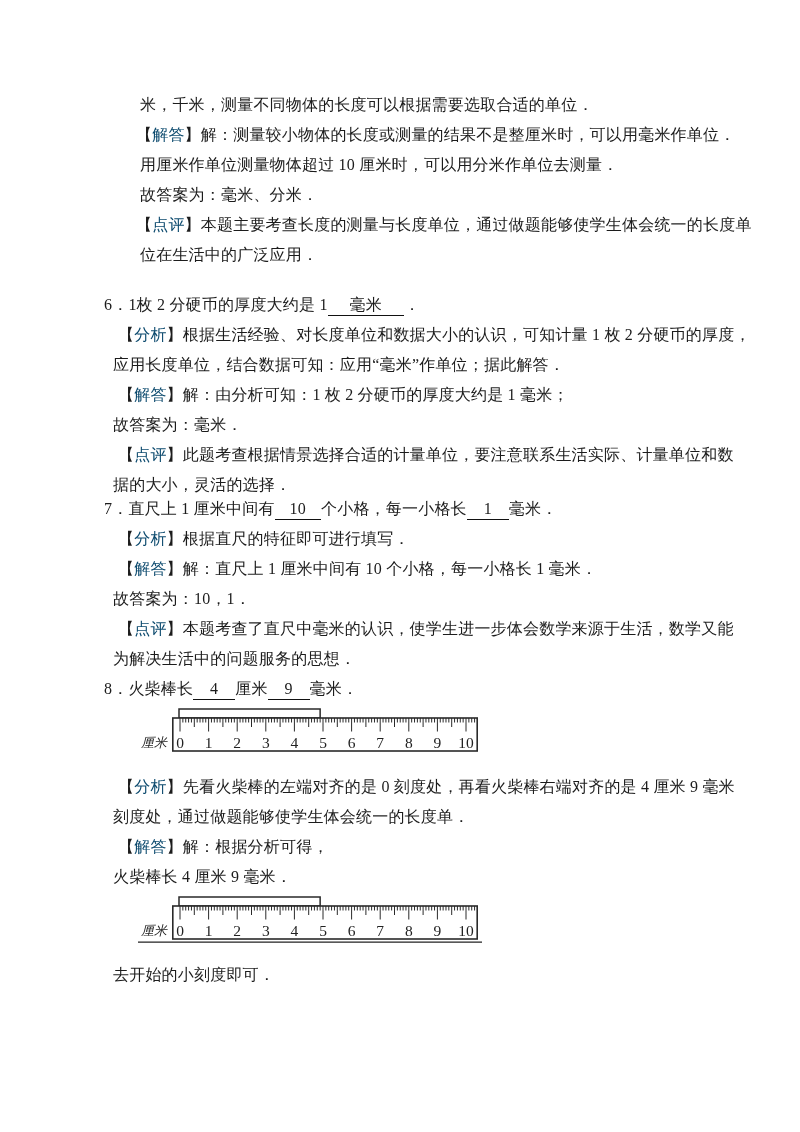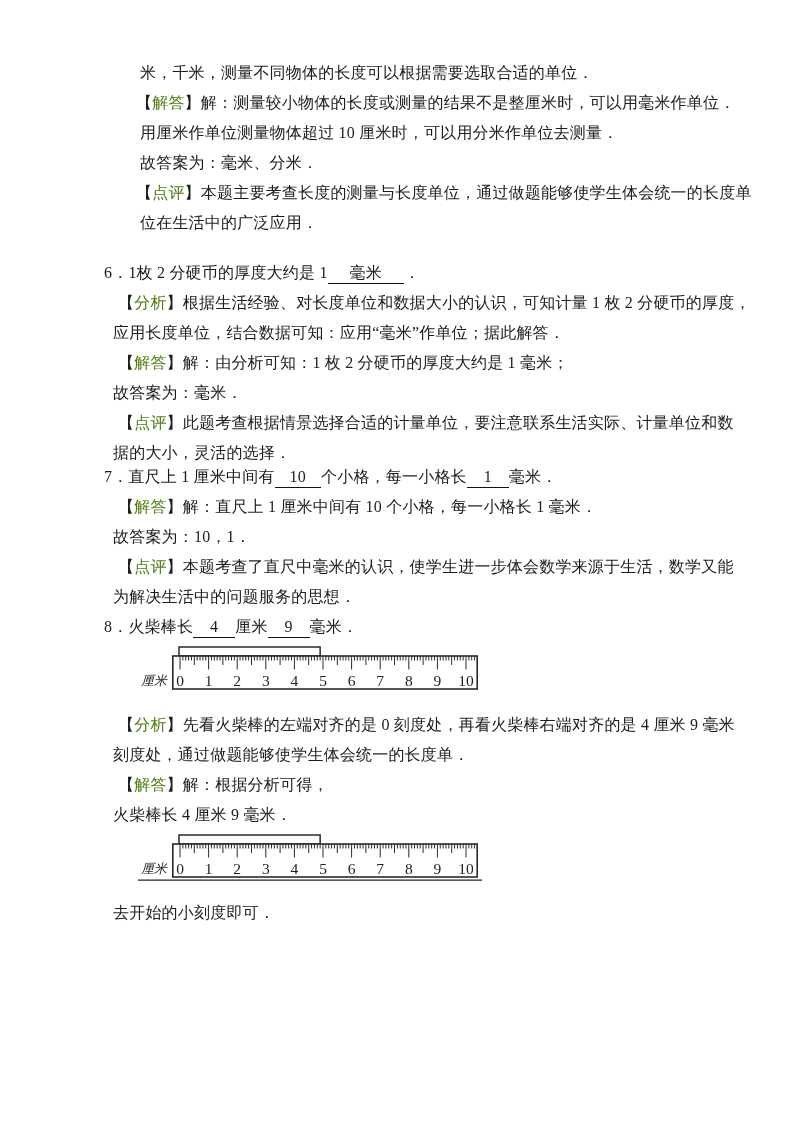--- a/index.html
+++ b/index.html
@@ -1,32 +1,32 @@
 <!DOCTYPE html>
 <html><head>
 <meta charset="utf-8">
 <style>
   html,body{margin:0;padding:0;}
   body{
     width:800px;height:1132px;background:#ffffff;
     font-family:"Liberation Serif","DejaVu Serif",serif;
     color:#1c1c1c;overflow:hidden;
   }
-  #doc{position:relative;width:676px;padding-top:58px;box-sizing:border-box;}
+  #doc{position:relative;width:676px;padding-top:90px;box-sizing:border-box;}
   .line{
     font-size:16px;line-height:30px;white-space:nowrap;
     letter-spacing:0.2px;
   }
   
   .k-q  {padding-left:104px;}
   .k-m  {padding-left:118px;}
   .k-c  {padding-left:113px;}
   .k-tm {padding-left:136px;}
   .k-tc {padding-left:140px;}
-  .marker-inner{color:#4d7c0f;}
+  .marker-inner{color:#0c4a6e;}
   .blank{
     display:inline-block;border-bottom:1.2px solid #111;
     text-align:center;line-height:20px;vertical-align:baseline;
   }
   .blank.wide{padding:0 22px;}
   .blank.num{padding:0 15px;min-width:12px;}
   .ruler-block{margin-left:138px;margin-top:2px;margin-bottom:16px;height:50px;}
   svg text{font-family:"Liberation Serif","DejaVu Serif",serif;}
 </style>
 </head>
@@ -45,20 +45,21 @@
       <div class="line k-q"><span>6．1枚 2 分硬币的厚度大约是 1</span><span class="blank wide">毫米</span><span>．</span></div>
       <div class="line k-m"><span><span>【</span><span class="marker-inner">分析</span><span>】</span></span><span>根据生活经验、对长度单位和数据大小的认识，可知计量 1 枚 2 分硬币的厚度，</span></div>
       <div class="line k-c"><span>应用长度单位，结合数据可知：应用“毫米”作单位；据此解答．</span></div>
       <div class="line k-m"><span><span>【</span><span class="marker-inner">解答</span><span>】</span></span><span>解：由分析可知：1 枚 2 分硬币的厚度大约是 1 毫米；</span></div>
       <div class="line k-c"><span>故答案为：毫米．</span></div>
       <div class="line k-m"><span><span>【</span><span class="marker-inner">点评</span><span>】</span></span><span>此题考查根据情景选择合适的计量单位，要注意联系生活实际、计量单位和数</span></div>
       <div class="line k-c"><span>据的大小，灵活的选择．</span></div>
     </div>
     <div style="margin-top: -6px;">
       <div class="line k-q"><span>7．直尺上 1 厘米中间有</span><span class="blank num">10</span><span>个小格，每一小格长</span><span class="blank num">1</span><span>毫米．</span></div>
+      <div class="line k-m"><span><span>【</span><span class="marker-inner">分析</span><span>】</span></span><span>根据直尺的特征即可进行填写．</span></div>
       <div class="line k-m"><span><span>【</span><span class="marker-inner">解答</span><span>】</span></span><span>解：直尺上 1 厘米中间有 10 个小格，每一小格长 1 毫米．</span></div>
       <div class="line k-c"><span>故答案为：10，1．</span></div>
       <div class="line k-m"><span><span>【</span><span class="marker-inner">点评</span><span>】</span></span><span>本题考查了直尺中毫米的认识，使学生进一步体会数学来源于生活，数学又能</span></div>
       <div class="line k-c"><span>为解决生活中的问题服务的思想．</span></div>
     </div>
     <div>
       <div class="line k-q"><span>8．火柴棒长</span><span class="blank num">4</span><span>厘米</span><span class="blank num">9</span><span>毫米．</span></div>
       <div class="ruler-block"><svg width="346" height="50" viewBox="0 0 346 50">
           <rect x="41" y="3" width="141.14000000000001" height="9" fill="#ffffff" stroke="#2a2a2a" stroke-width="1.5"></rect>
           <rect x="34.8" y="12" width="304.4" height="33" fill="#ffffff" stroke="#2a2a2a" stroke-width="1.6"></rect>

